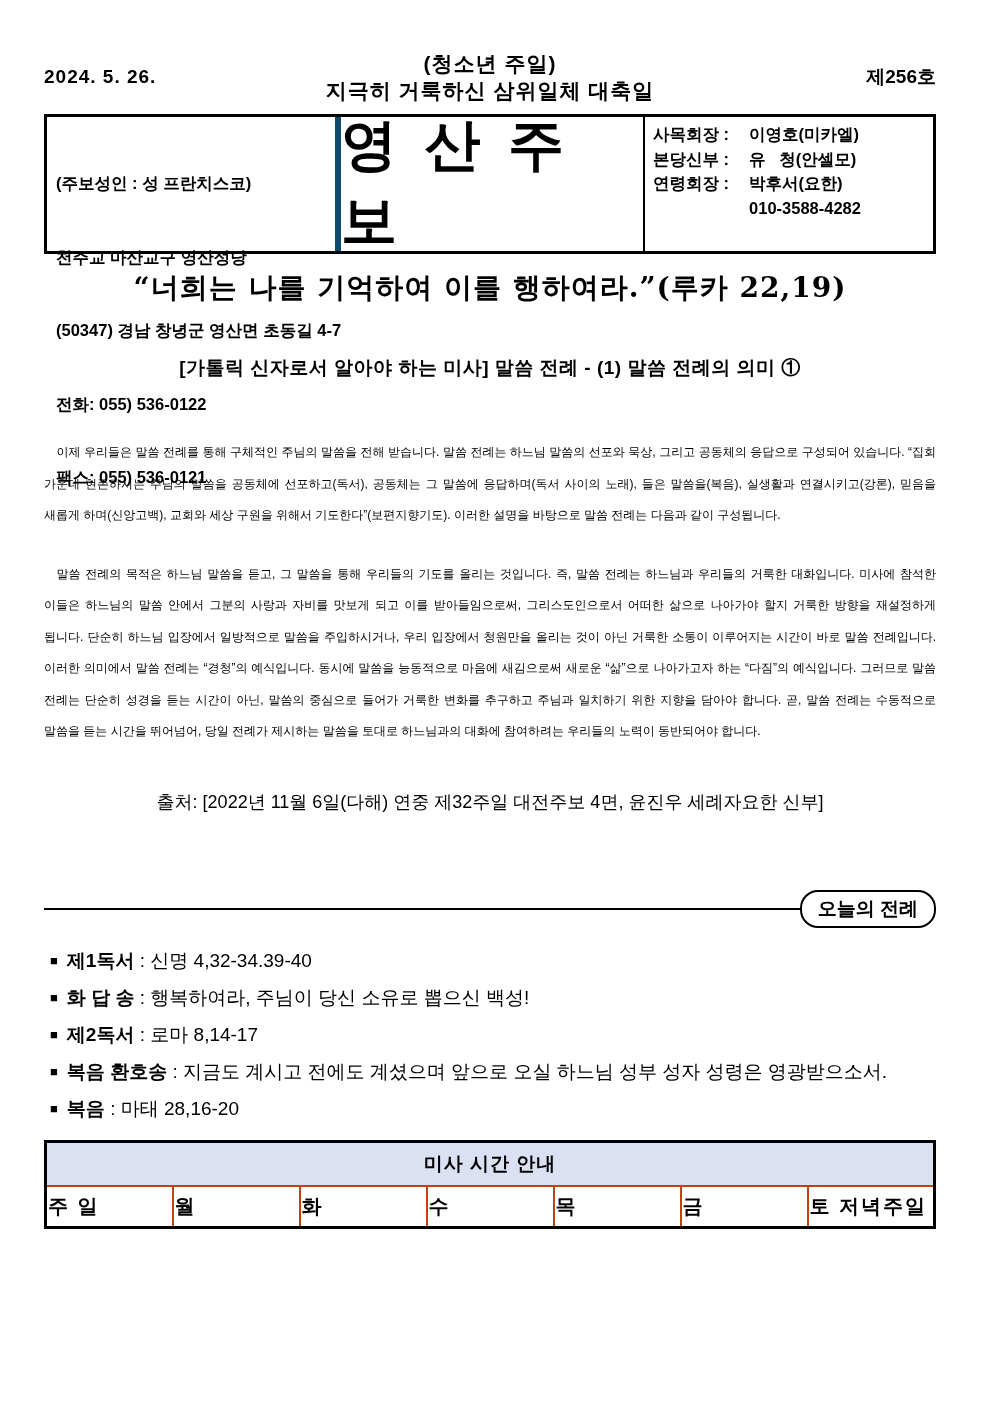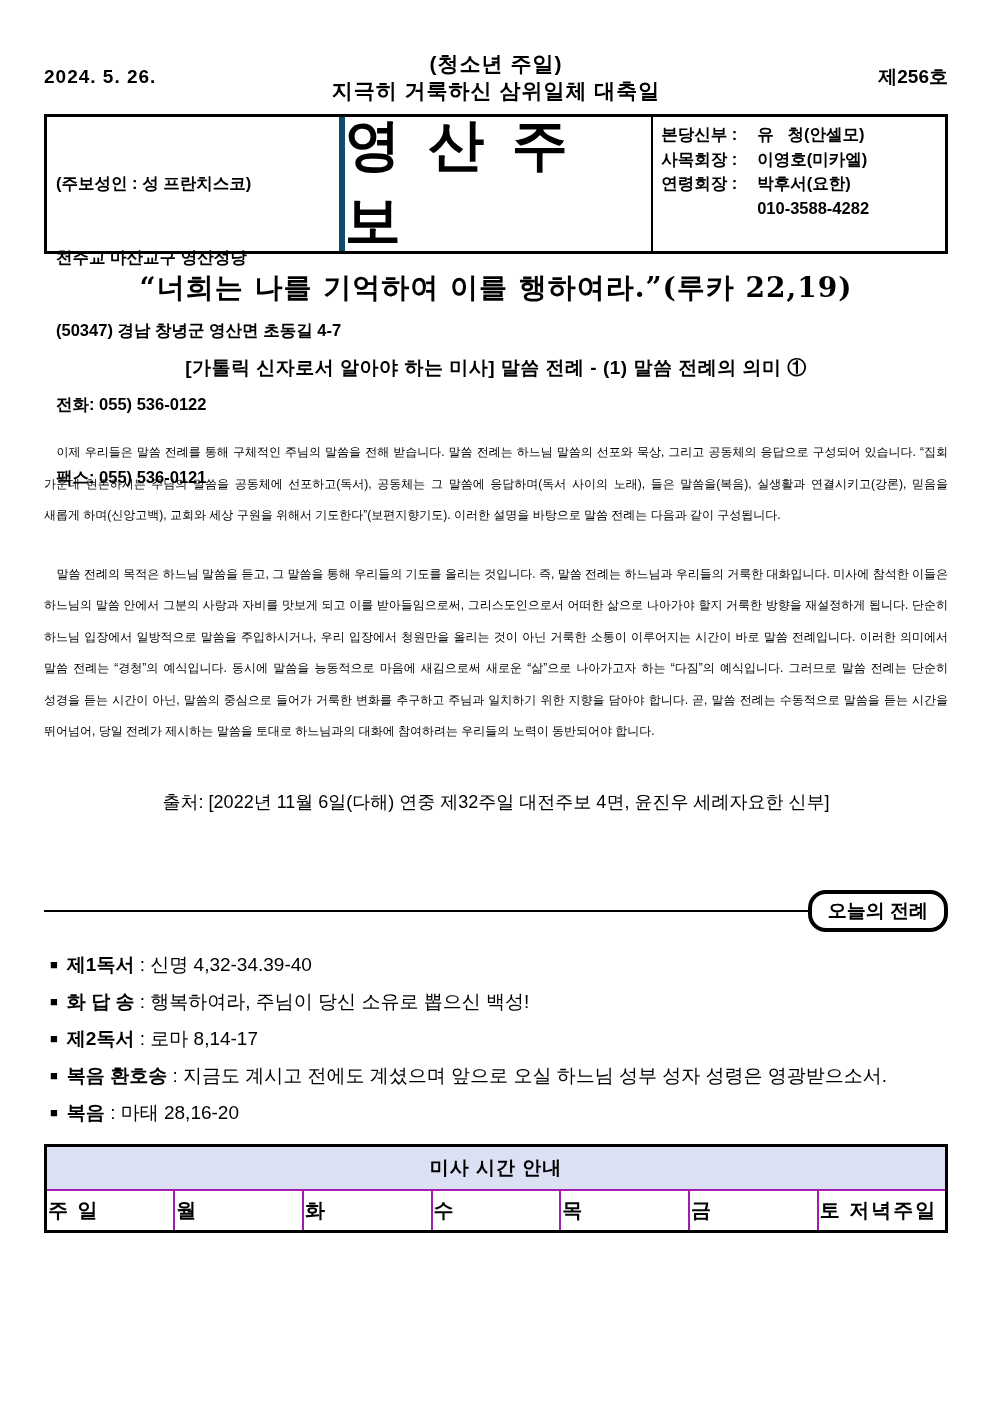--- a/index.html
+++ b/index.html
@@ -1,20 +1,20 @@
 <!DOCTYPE html>
 <html><head>
 <meta charset="utf-8">
 <style>
   html,body { margin:0; padding:0; background:#ffffff; }
   .page {
     position:relative;
     width:992px; height:1403px;
     box-sizing:border-box;
-    padding:50px 44px 0 44px;
+    padding:50px 56px 0 44px;
     background:#ffffff;
     color:#000;
     font-family:"Liberation Sans", sans-serif;
     overflow:hidden;
   }
 
   
   .topbar { display:grid; grid-template-columns:1fr auto 1fr; align-items:center; }
   .topbar .date { font-size:19px; font-weight:600; letter-spacing:1px; }
   .topbar .feast { text-align:center; font-weight:700; font-size:21px; line-height:27px; letter-spacing:1px; }
@@ -37,30 +37,30 @@
 
   .para { margin:0; font-size:12px; line-height:31.5px; text-align:justify; text-indent:1.05em; word-break:keep-all; }
   .para1 { margin-top:56px; }
   .comp { font-size:18px; line-height:31.5px; padding-left:6px; }
   .para2 { margin-top:27px; }
 
   .source { margin-top:42px; text-align:center; font-size:18px; }
 
   .badge-row { margin-top:76px; display:flex; align-items:center; }
   .badge-row .rule { flex:1; border-top:2px solid #000; height:0; }
-  .badge { border:4px solid #000000; border-radius:18px; padding:4px 16px; font-weight:700; font-size:19px; white-space:nowrap; }
+  .badge { border:2px solid #000000; border-radius:18px; padding:4px 16px; font-weight:700; font-size:19px; white-space:nowrap; }
 
   .liturgy { list-style:none; margin:14px 0 0 0; padding:0 0 0 6px; }
   .liturgy li { font-size:19px; line-height:37px; white-space:nowrap; }
   .liturgy .sq { font-size:13px; margin-right:9px; vertical-align:2px; }
   .liturgy .llabel { font-weight:700; white-space:pre; }
   .liturgy .lsep { font-weight:400; }
 
   table.schedule { margin-top:13px; width:100%; border-collapse:collapse; border:3px solid #000; table-layout:fixed; }
-  table.schedule th, table.schedule td { border:2px solid #a21caf; }
+  table.schedule th, table.schedule td { border:2px solid #c2410c; }
   .sch-title { font-size:19px; font-weight:700; height:40px; letter-spacing:1px; }
   .sch-day  { font-size:20px; font-weight:700; height:37px; letter-spacing:2px; }
 </style>
 </head>
 <body>
 
 <div class="page">
 
   <div class="topbar">
     <div class="date">2024. 5. 26.</div>
@@ -75,26 +75,26 @@
     <div class="m-left">
       <div>(주보성인 : 성 프란치스코)</div>
       <div>천주교 마산교구 영산성당</div>
       <div>(50347) 경남 창녕군 영산면 초동길 4-7</div>
       <div>전화: 055) 536-0122</div>
       <div>팩스: 055) 536-0121</div>
     </div>
     <div class="m-center">영 산 주 보</div>
     <div class="m-right">
       <div class="contact-row">
+        <span class="role">사목회장 :</span>
+        <span class="cval">이영호(미카엘)</span>
+      </div>
+      <div class="contact-row">
         <span class="role">본당신부 :</span>
         <span class="cval">유   청(안셀모)</span>
-      </div>
-      <div class="contact-row">
-        <span class="role">사목회장 :</span>
-        <span class="cval">이영호(미카엘)</span>
       </div>
       <div class="contact-row">
         <span class="role">연령회장 :</span>
         <span class="cval">박후서(요한)</span>
       </div>
       <div class="contact-row">
         <span class="role"></span>
         <span class="cval">010-3588-4282</span>
       </div>
     </div>

